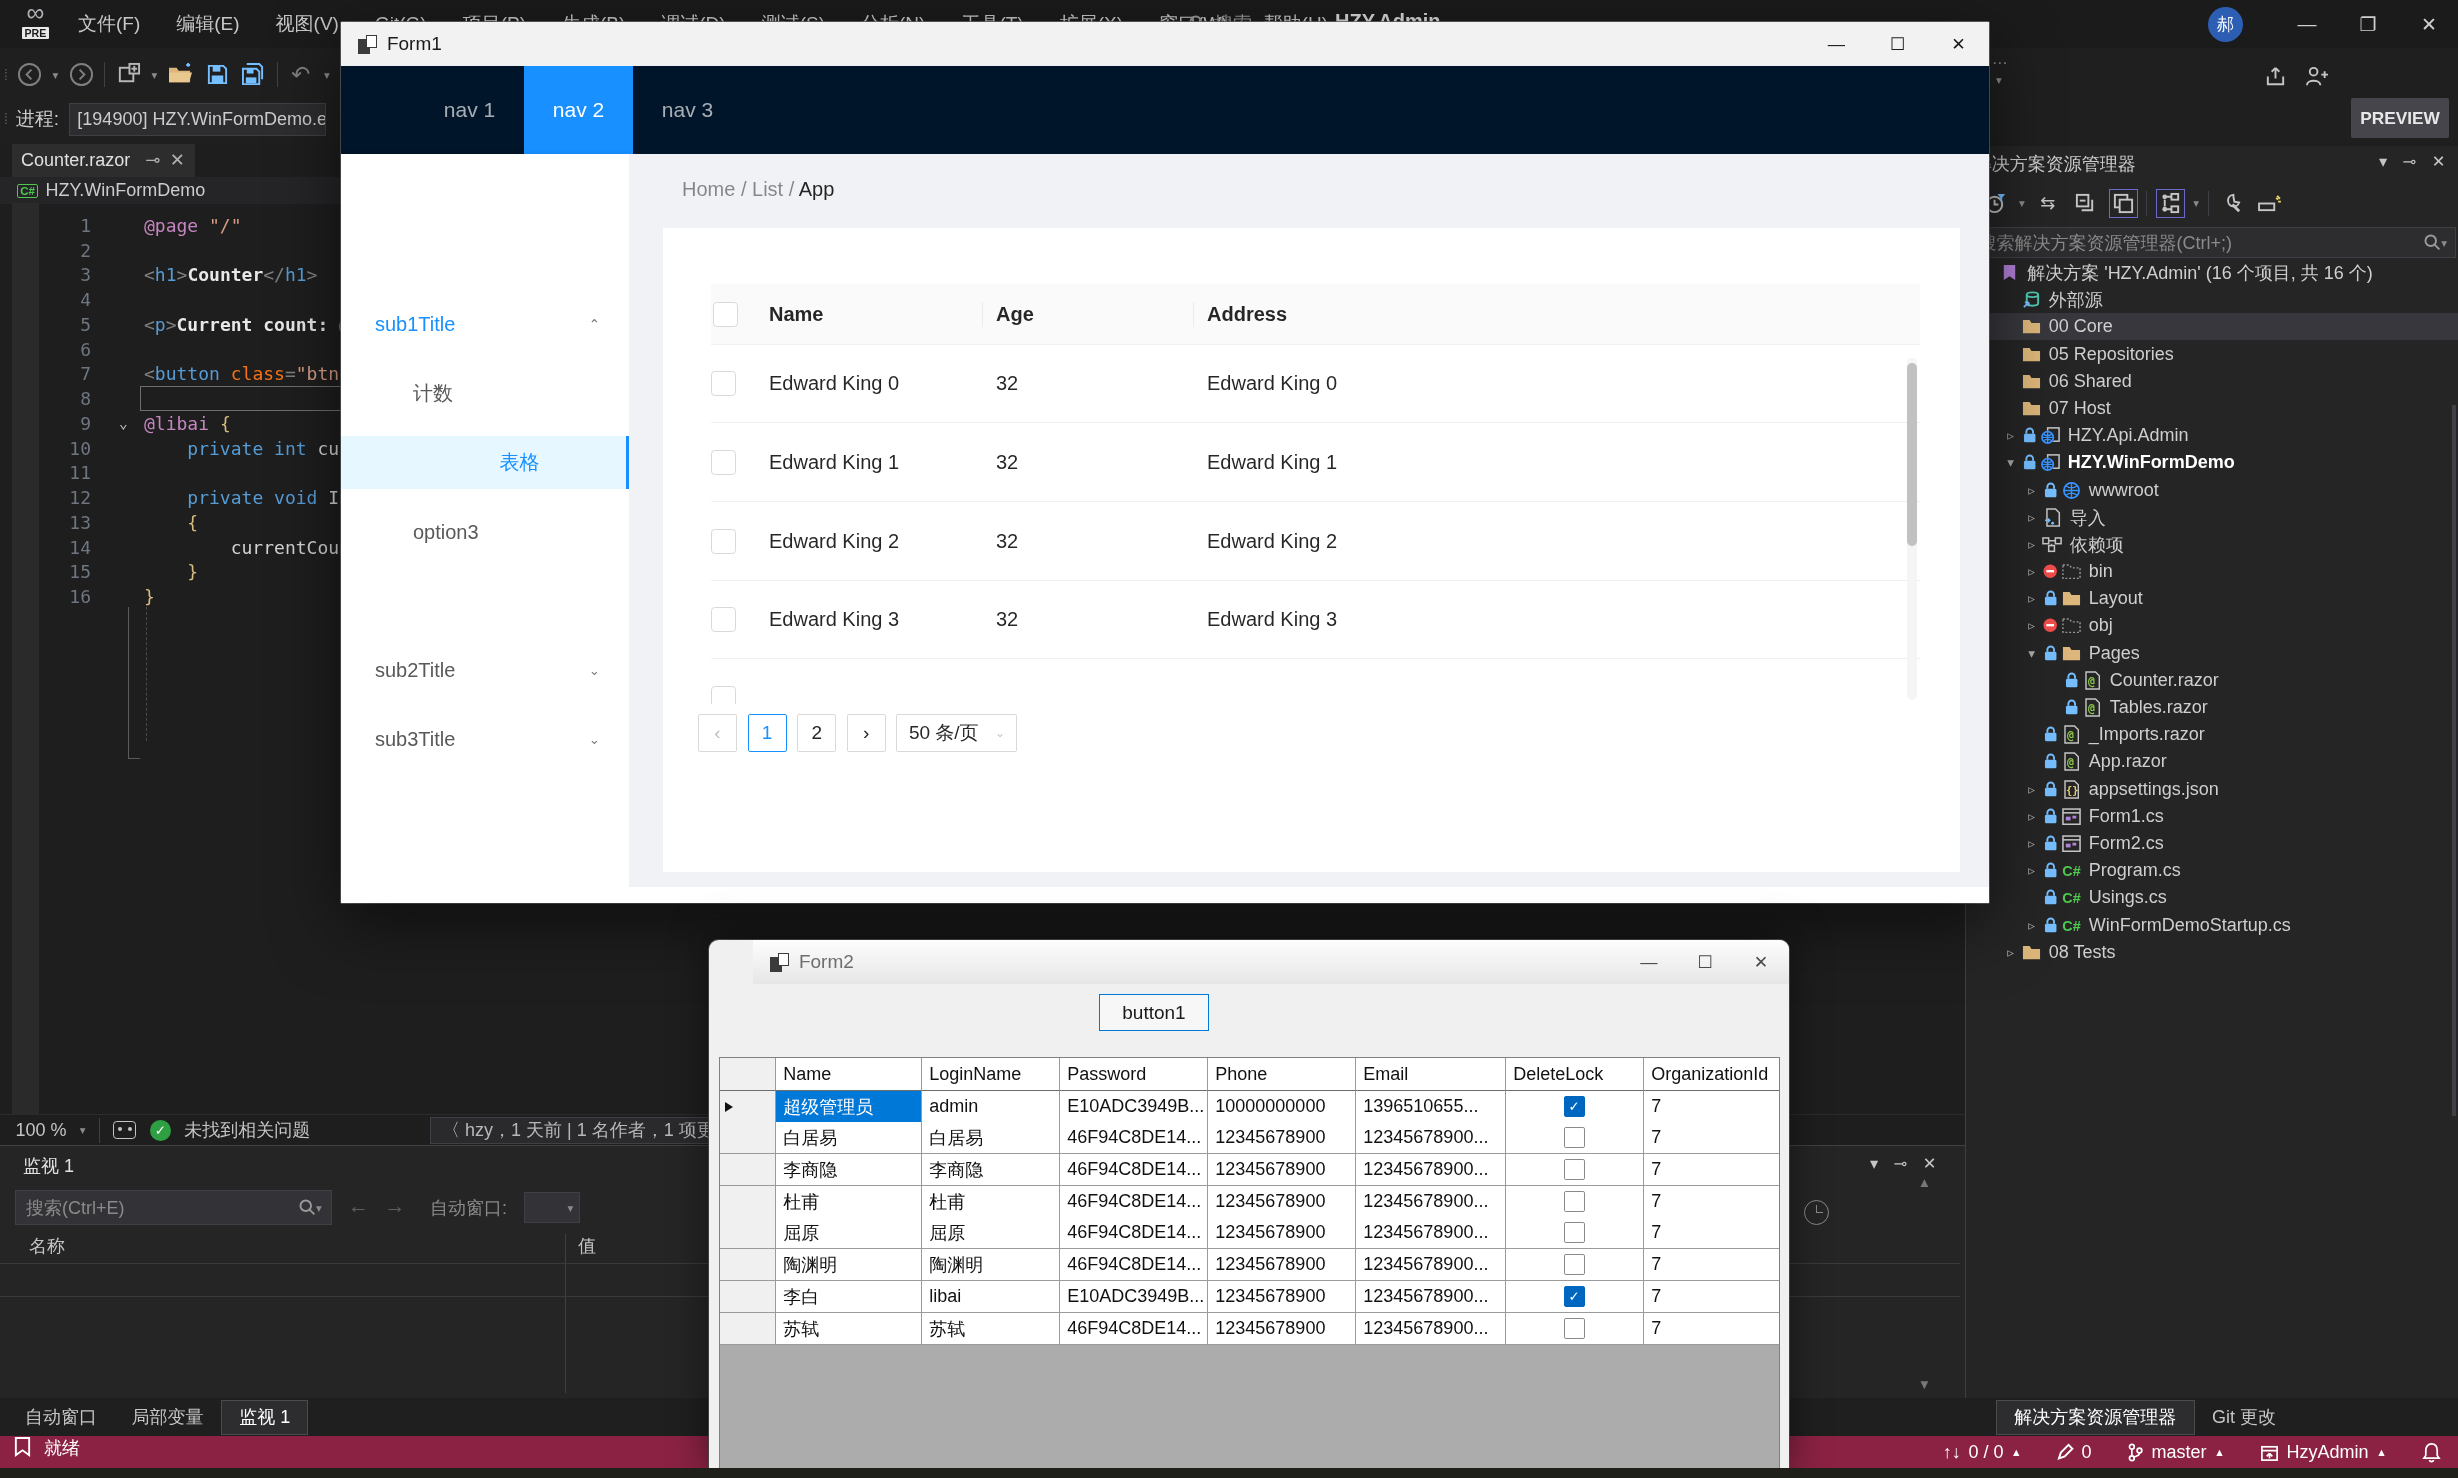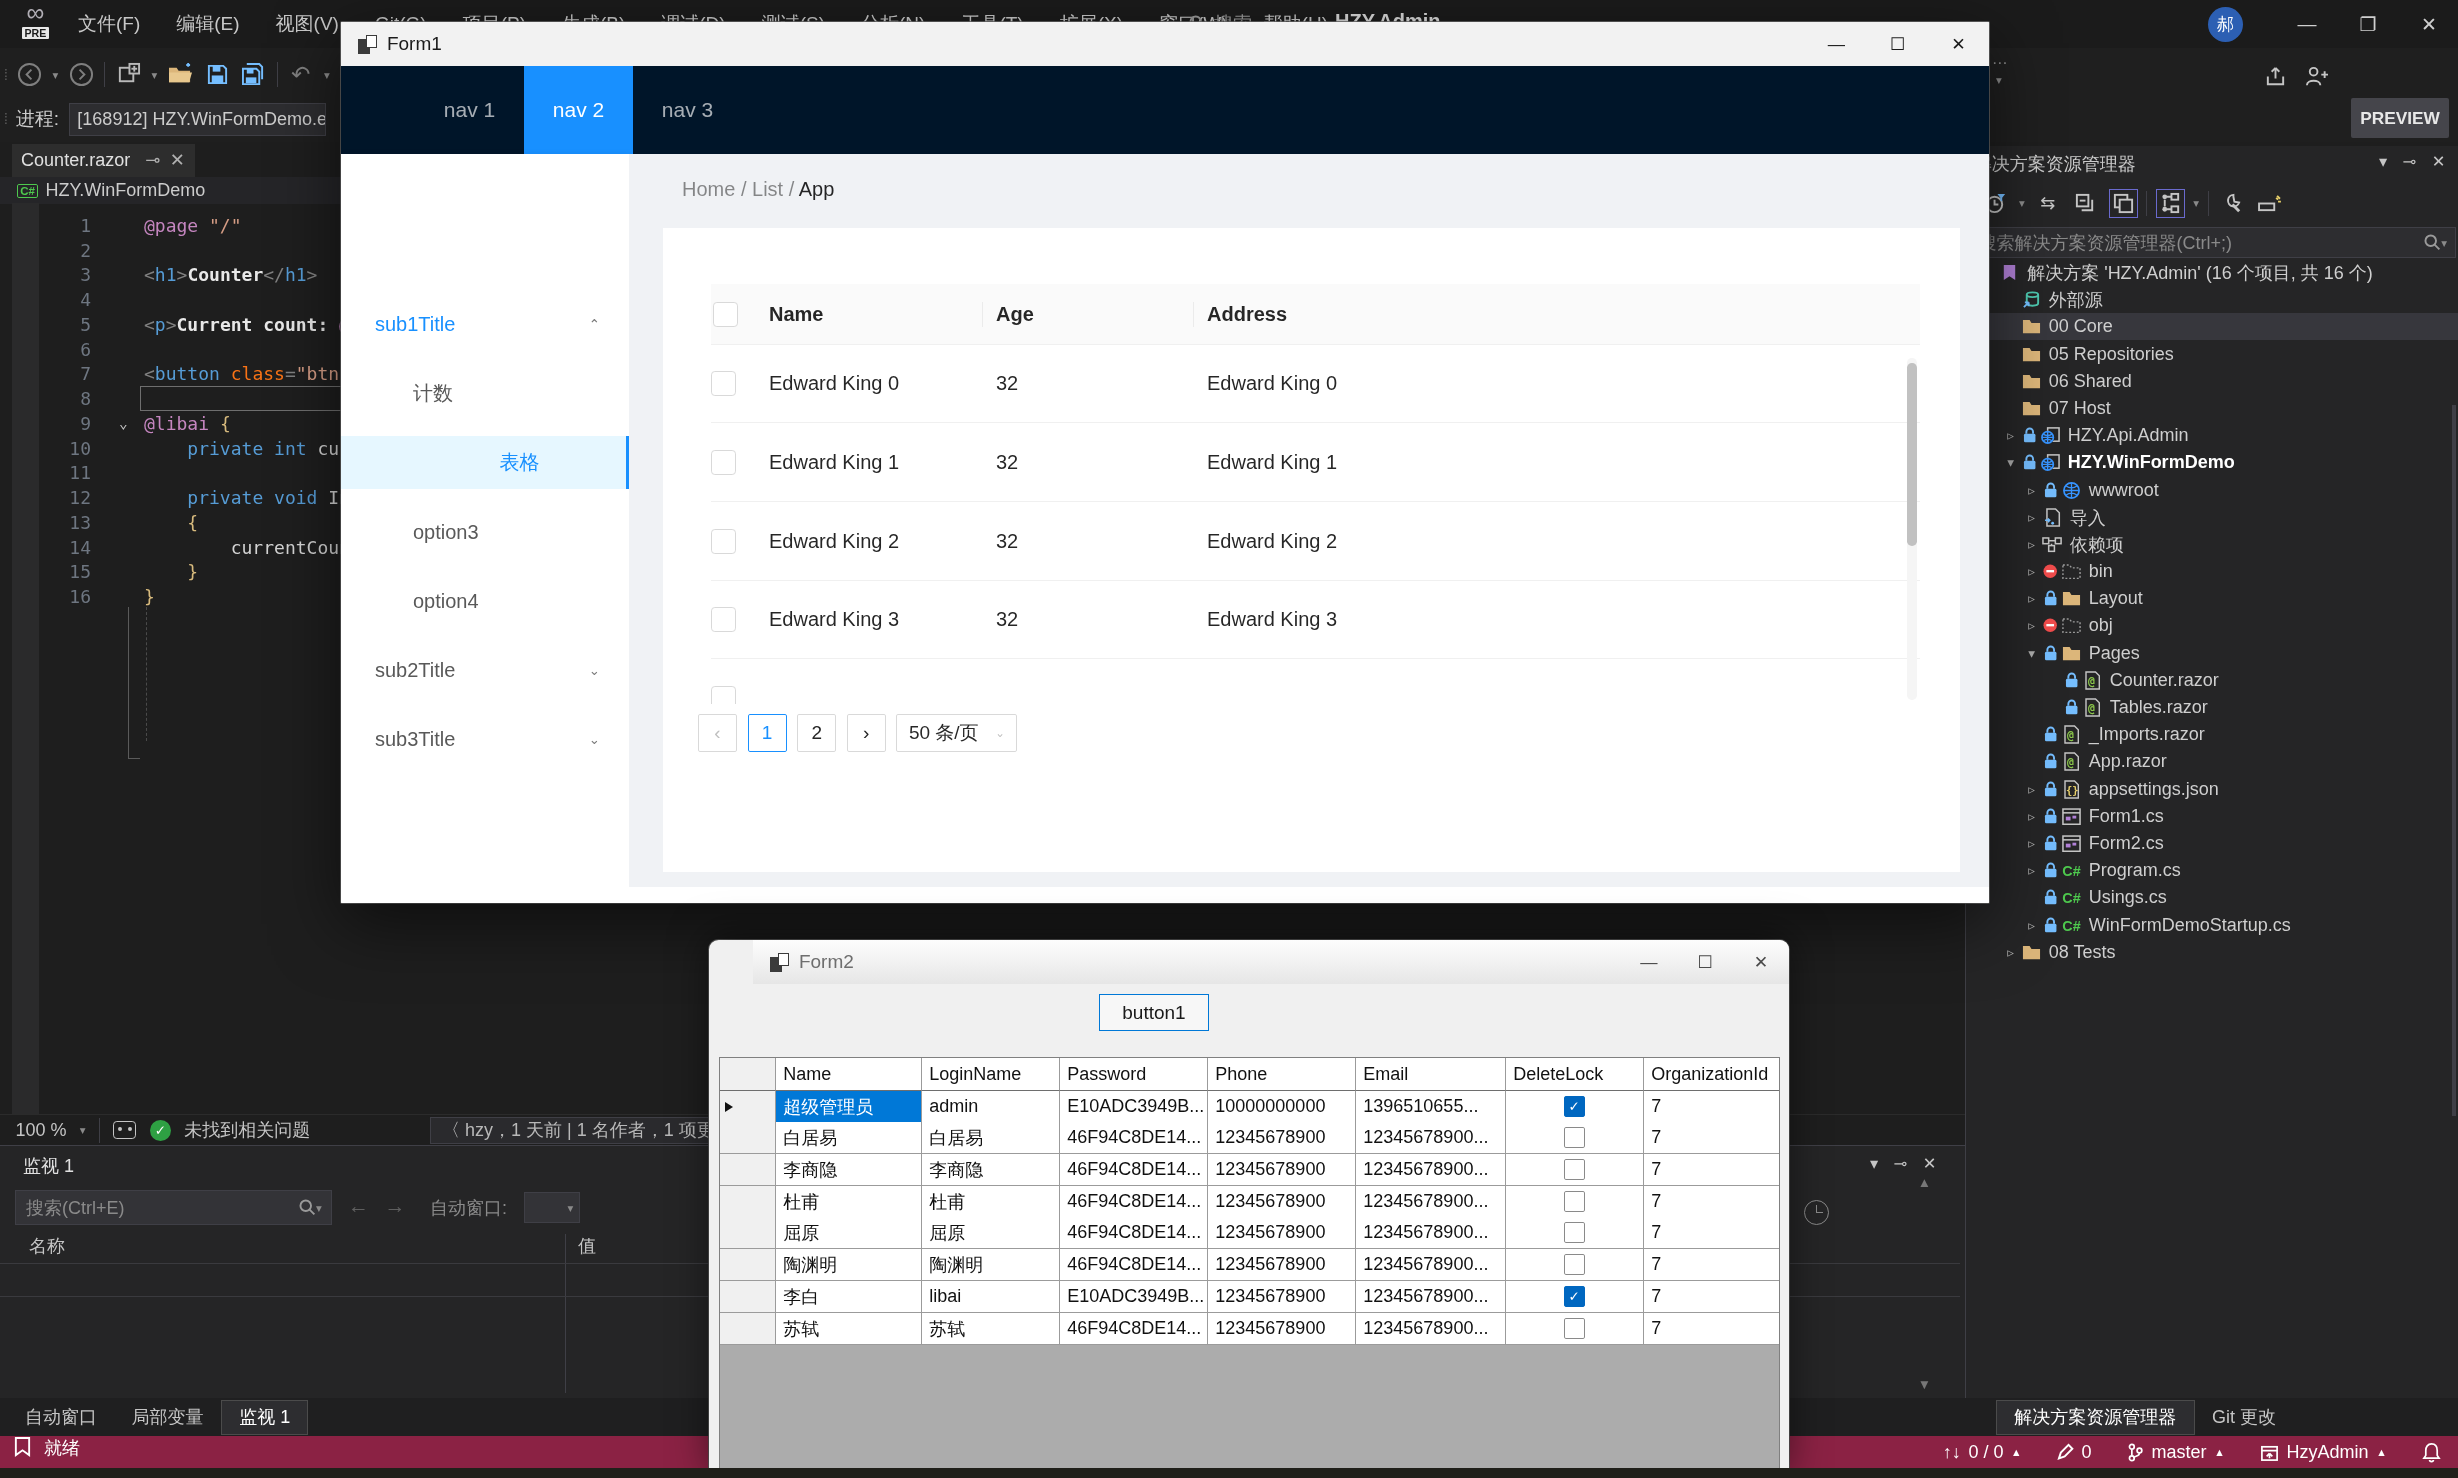--- a/index.html
+++ b/index.html
@@ -253,21 +253,21 @@
             <rect x="5" y="15" width="11" height="6" fill="#75beff"></rect>
           </svg>
       </span>
       <span class="tb-sep"></span>
       <span class="tb-ic" style="color:#7f7f7f; font-size:23px;">↶</span>
       <span class="caret">▾</span>
     </div>
     <div class="tbrow abs" style="left:3.8px; top:52px; height:38px;">
       <span class="grip">⁞</span>
       <span class="proc-label">进程:</span>
-      <span class="proc-box">[168912] HZY.WinFormDemo.e</span>
+      <span class="proc-box">[194900] HZY.WinFormDemo.e</span>
     </div>
 
     <div class="tbrow abs" style="left:2264px; top:9.6px; height:38px; gap:17.3px;">
       <span class="tr-ic">
         <svg class="ic" width="23" height="23" viewBox="0 0 24 24">
             <path d="M4 12 v8 h16 v-8" fill="none" stroke="#c5c5c5" stroke-width="2"></path>
             <path d="M12 14 V3 m0 0 l-4 4 m4 -4 l4 4" fill="none" stroke="#c5c5c5" stroke-width="2"></path>
           </svg>
       </span>
       <span class="tr-ic">
@@ -858,23 +858,20 @@
             <span class="chev">⌃</span>
           </div>
           <div class="side-row" style="top: 213px;">
             <span class="lbl-item">计数</span>
           </div>
           <div class="side-row item-active" style="top: 282px; justify-content: center;">
             <span class="lbl-item">表格</span>
           </div>
           <div class="side-row" style="top: 352px;">
             <span class="lbl-item">option3</span>
-          </div>
-          <div class="side-row" style="top: 421px;">
-            <span class="lbl-item">option4</span>
           </div>
           <div class="side-row" style="top: 490px;">
             <span class="lbl-sub">sub2Title</span>
             <span class="chev">⌄</span>
           </div>
           <div class="side-row" style="top: 559px;">
             <span class="lbl-sub">sub3Title</span>
             <span class="chev">⌄</span>
           </div>
         </div>

